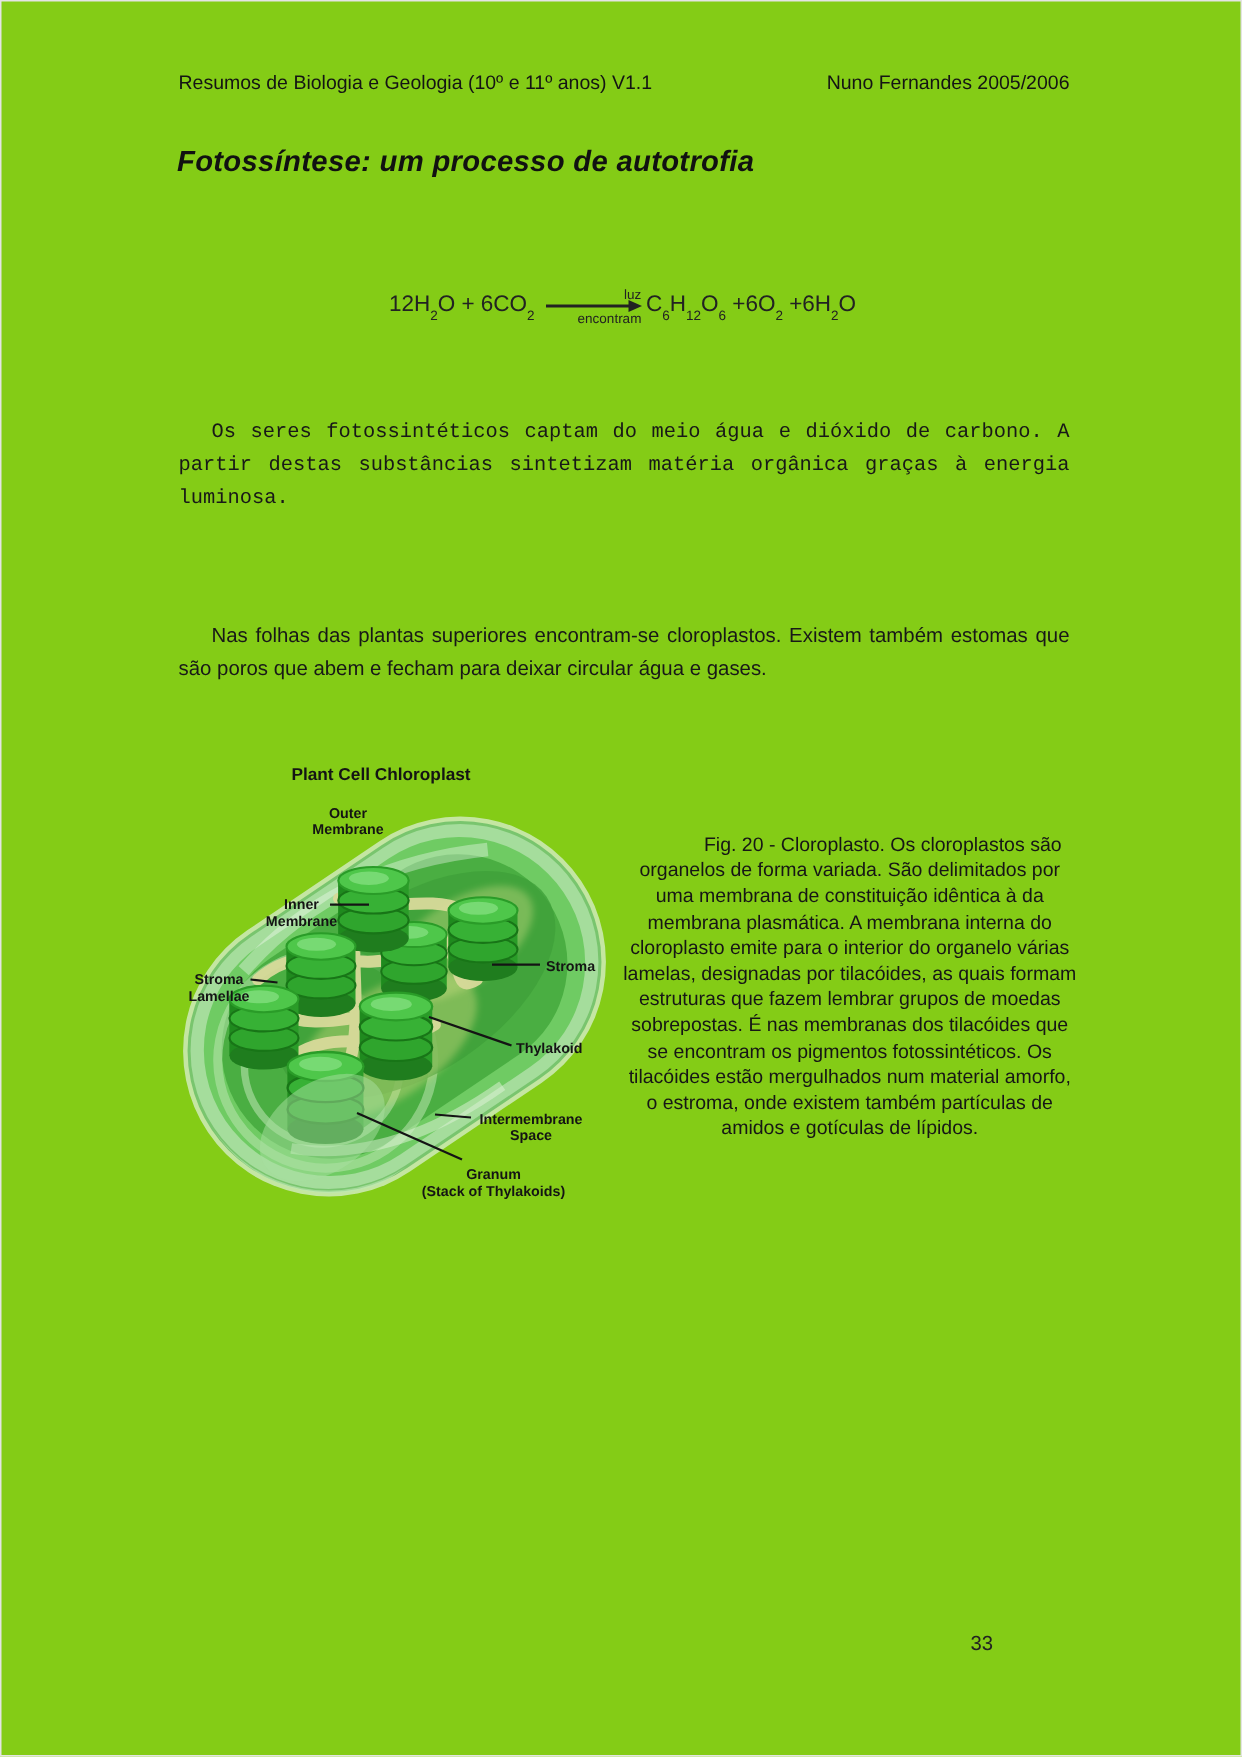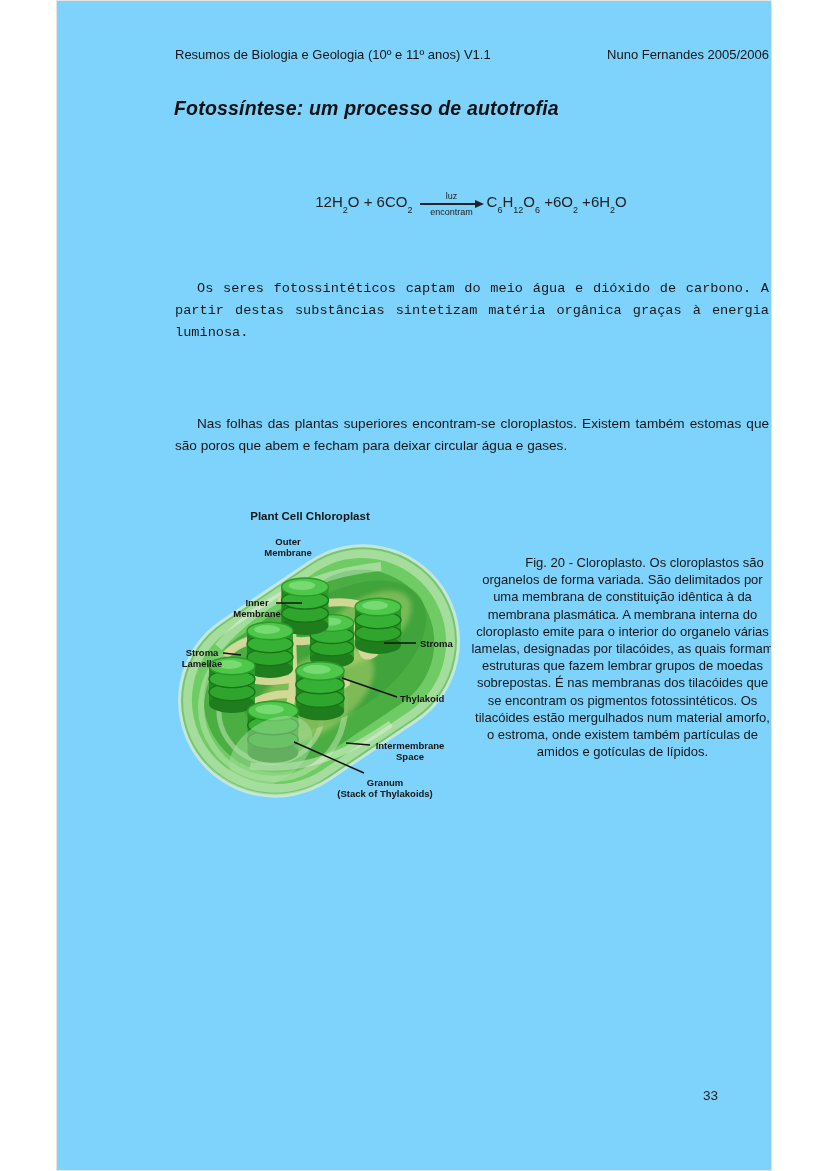--- a/index.html
+++ b/index.html
@@ -1,39 +1,39 @@
 <!DOCTYPE html>
 <html><head>
 <meta charset="utf-8">
 <style>
   html,body { margin:0; padding:0; background:#ffffff; }
   .page {
-    position:relative; width:716px; height:1171px; margin:0 auto;
-    background:#7dd3fc; box-sizing:border-box; border:1px solid #e4e4e4;
+    position:relative; width:828px; height:1171px; margin:0 auto;
+    background:#84cc16; box-sizing:border-box; border:1px solid #e4e4e4;
     font-family:"Liberation Sans", sans-serif; color:#1c1c1c;
     overflow:hidden;
   }
   .header {
     position:absolute; top:46px; left:118px; width:594px;
     display:flex; justify-content:space-between;
     font-size:13px; line-height:15px; color:#141414;
   }
   .doc-title {
     position:absolute; top:96px; left:117px; margin:0;
     font-size:19.5px; font-weight:bold; font-style:italic;
     letter-spacing:0.2px; color:#111;
   }
   .equation {
     position:absolute; top:180px; left:0; width:828px; height:44px;
     display:flex; align-items:center; justify-content:center;
     font-size:15px; color:#222; white-space:pre;
   }
   .equation sub { font-size:9px; position:relative; top:2px; }
   .rxn-arrow {
-    display:inline-flex; flex-direction:column; align-items:center;
+    display:inline-flex; flex-direction:column; align-items:flex-end;
     margin:0 3px; transform:translateY(1px);
   }
   .arrow-label { font-size:9px; line-height:10px; color:#222; }
   .arrow-shaft {
     position:relative; display:block; width:56px; height:1.4px;
     background:#222; margin:2px 8px 2px 0;
   }
   .arrow-shaft::after {
     content:''; position:absolute; right:-8px; top:-3.8px;
     width:0; height:0; border-left:9px solid #222;

